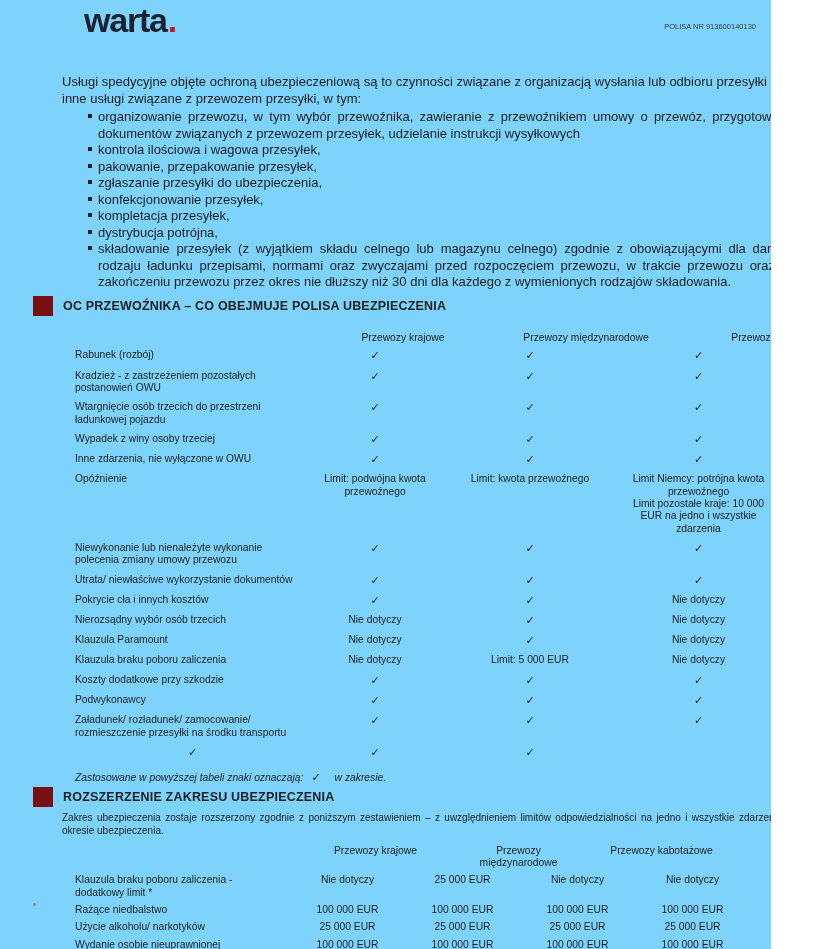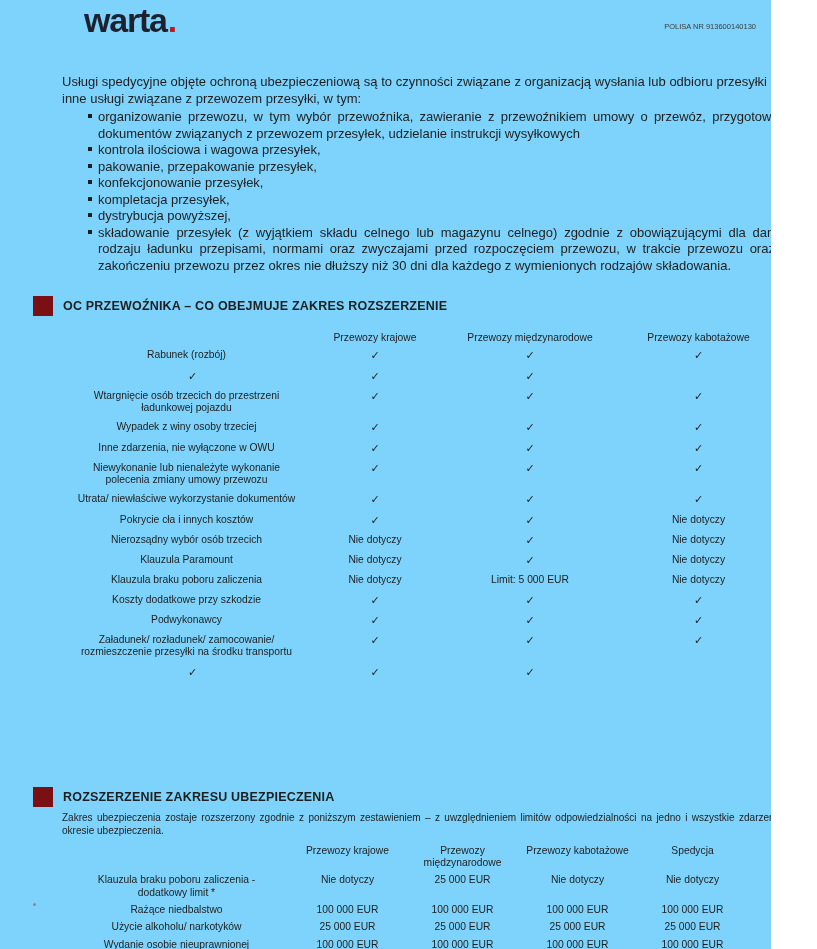--- a/index.html
+++ b/index.html
@@ -31,22 +31,22 @@
   .sec-title { font-size:12.5px; font-weight:bold; color:#1f1f1f; letter-spacing:.2px; }
   .sec-desc { margin:5px 0 0 29px; width:732px; font-size:10px; line-height:1.25;
               text-align:justify; }
 
   
   .table { margin-top:12px; margin-left:42px; font-size:10.3px; line-height:1.2; }
   .t2.table { margin-top:5px; }
   .trow { display:grid; align-items:start; padding:3.5px 0; }
   .t1 .trow { grid-template-columns:235px 130px 180px 157px; }
   .t2 .trow { grid-template-columns:215px 115px 115px 115px 115px; padding:2.5px 0; }
-  .thead { padding-bottom:2px; }
-  .tlabel { text-align:center; padding-right:12px; }
+  .thead { padding-bottom:2px;gap:28px; }
+  .tlabel { text-align:left; padding-right:12px; }
   .tcell { text-align:center; white-space:pre-line; padding:0 4px; }
   .check { font-size:11px; letter-spacing:0; }
 
   .legend { margin:8px 0 0 42px; font-size:10.3px; font-style:italic; }
   .legend .check { font-style:normal; margin:0 14px 0 8px; }
 
   .stray-dot { position:absolute; left:33px; top:903px; width:3px; height:3px;
                background:#8a8a8a; border-radius:50%; }
 </style>
 </head>
@@ -58,46 +58,48 @@
     <span>warta</span><span class="dot">.</span>
   </div>
   <div class="policy-nr">POLISA NR 913600140130</div>
 
   <div class="intro">
     <p>Usługi spedycyjne objęte ochroną ubezpieczeniową są to czynności związane z organizacją wysłania lub odbioru przesyłki oraz inne usługi związane z przewozem przesyłki, w tym:</p>
     <ul class="bullets">
         <li>organizowanie przewozu, w tym wybór przewoźnika, zawieranie z przewoźnikiem umowy o przewóz, przygotowanie dokumentów związanych z przewozem przesyłek, udzielanie instrukcji wysyłkowych</li>
         <li>kontrola ilościowa i wagowa przesyłek,</li>
         <li>pakowanie, przepakowanie przesyłek,</li>
+        <li>zgłaszanie przesyłki do ubezpieczenia,</li>
         <li>konfekcjonowanie przesyłek,</li>
         <li>kompletacja przesyłek,</li>
-        <li>dystrybucja powyższej,</li>
+        <li>dystrybucja potrójna,</li>
         <li>składowanie przesyłek (z wyjątkiem składu celnego lub magazynu celnego) zgodnie z obowiązującymi dla danego rodzaju ładunku przepisami, normami oraz zwyczajami przed rozpoczęciem przewozu, w trakcie przewozu oraz po zakończeniu przewozu przez okres nie dłuższy niż 30 dni dla każdego z wymienionych rodzajów składowania.</li>
       </ul>
   </div>
 
   <div class="section sec1">
     <div class="sec-head">
       <div class="sq"></div>
-      <div class="sec-title">OC PRZEWOŹNIKA – CO OBEJMUJE ZAKRES ROZSZERZENIE</div>
+      <div class="sec-title">OC PRZEWOŹNIKA – CO OBEJMUJE POLISA UBEZPIECZENIA</div>
     </div>
     <div class="table t1">
         <div class="trow thead">
           <div class="tlabel"></div>
           <div class="tcell">Przewozy krajowe</div>
           <div class="tcell">Przewozy międzynarodowe</div>
           <div class="tcell">Przewozy kabotażowe</div>
         </div>
         <div class="trow">
           <div class="tlabel">Rabunek (rozbój)</div>
           <div class="tcell check">✓</div>
           <div class="tcell check">✓</div>
           <div class="tcell check">✓</div>
         </div>
         <div class="trow">
+          <div class="tlabel">Kradzież - z zastrzeżeniem pozostałych postanowień OWU</div>
           <div class="tcell check">✓</div>
           <div class="tcell check">✓</div>
           <div class="tcell check">✓</div>
         </div>
         <div class="trow">
           <div class="tlabel">Wtargnięcie osób trzecich do przestrzeni ładunkowej pojazdu</div>
           <div class="tcell check">✓</div>
           <div class="tcell check">✓</div>
           <div class="tcell check">✓</div>
         </div>
@@ -107,20 +109,27 @@
           <div class="tcell check">✓</div>
           <div class="tcell check">✓</div>
         </div>
         <div class="trow">
           <div class="tlabel">Inne zdarzenia, nie wyłączone w OWU</div>
           <div class="tcell check">✓</div>
           <div class="tcell check">✓</div>
           <div class="tcell check">✓</div>
         </div>
         <div class="trow">
+          <div class="tlabel">Opóźnienie</div>
+          <div class="tcell">Limit: podwójna kwota przewoźnego</div>
+          <div class="tcell">Limit: kwota przewoźnego</div>
+          <div class="tcell">Limit Niemcy: potrójna kwota przewoźnego
+Limit pozostałe kraje: 10 000 EUR na jedno i wszystkie zdarzenia</div>
+        </div>
+        <div class="trow">
           <div class="tlabel">Niewykonanie lub nienależyte wykonanie polecenia zmiany umowy przewozu</div>
           <div class="tcell check">✓</div>
           <div class="tcell check">✓</div>
           <div class="tcell check">✓</div>
         </div>
         <div class="trow">
           <div class="tlabel">Utrata/ niewłaściwe wykorzystanie dokumentów</div>
           <div class="tcell check">✓</div>
           <div class="tcell check">✓</div>
           <div class="tcell check">✓</div>
@@ -166,20 +175,23 @@
           <div class="tcell check">✓</div>
           <div class="tcell check">✓</div>
           <div class="tcell check">✓</div>
         </div>
         <div class="trow">
           <div class="tcell check">✓</div>
           <div class="tcell check">✓</div>
           <div class="tcell check">✓</div>
         </div>
       </div>
+    <div class="legend">
+      <span>Zastosowane w powyższej tabeli znaki oznaczają:</span><span class="check">✓</span><span>w zakresie.</span>
+    </div>
   </div>
 
   <div class="section sec2">
     <div class="sec-head">
       <div class="sq"></div>
       <div class="sec-title">ROZSZERZENIE ZAKRESU UBEZPIECZENIA</div>
     </div>
     <div class="sec-desc">Zakres ubezpieczenia zostaje rozszerzony zgodnie z poniższym zestawieniem – z uwzględnieniem limitów odpowiedzialności na jedno i wszystkie zdarzenia w okresie ubezpieczenia.</div>
     <div class="table t2">
         <div class="trow thead">

